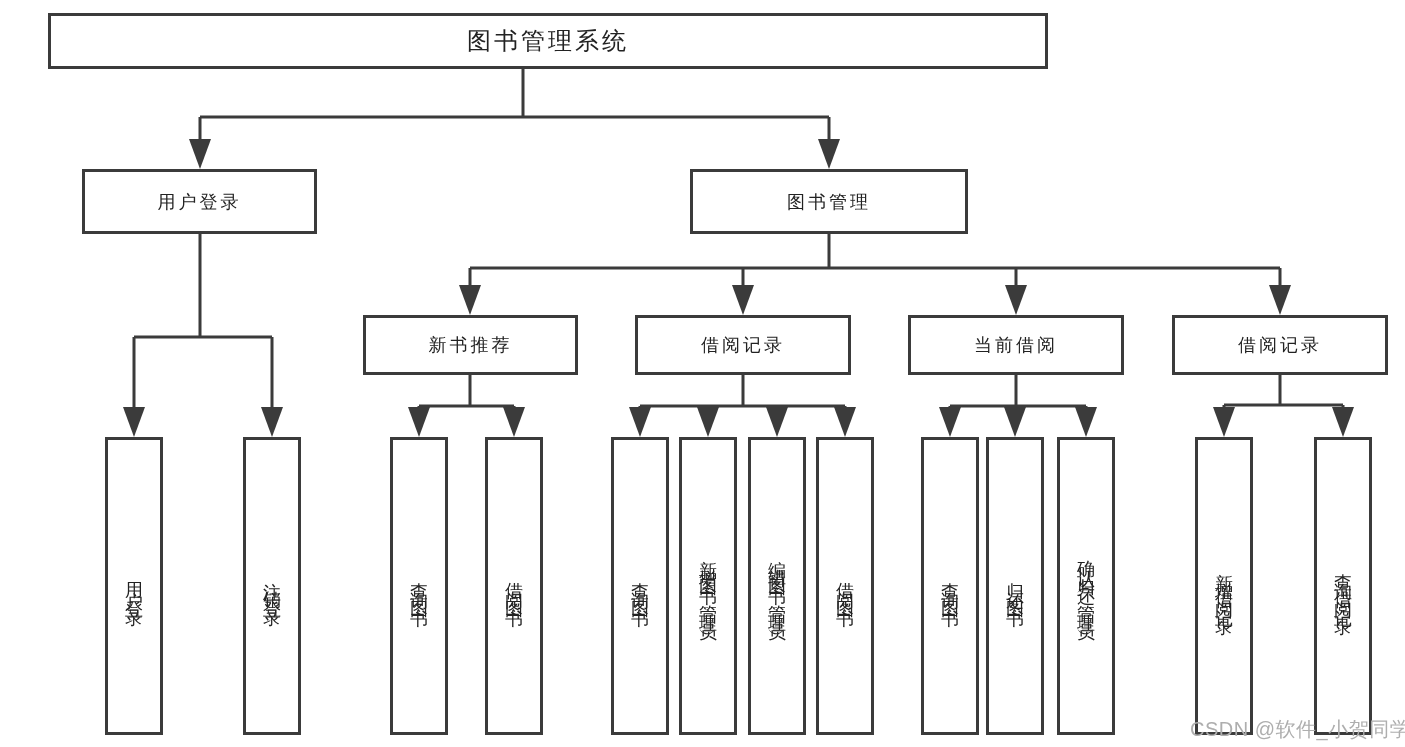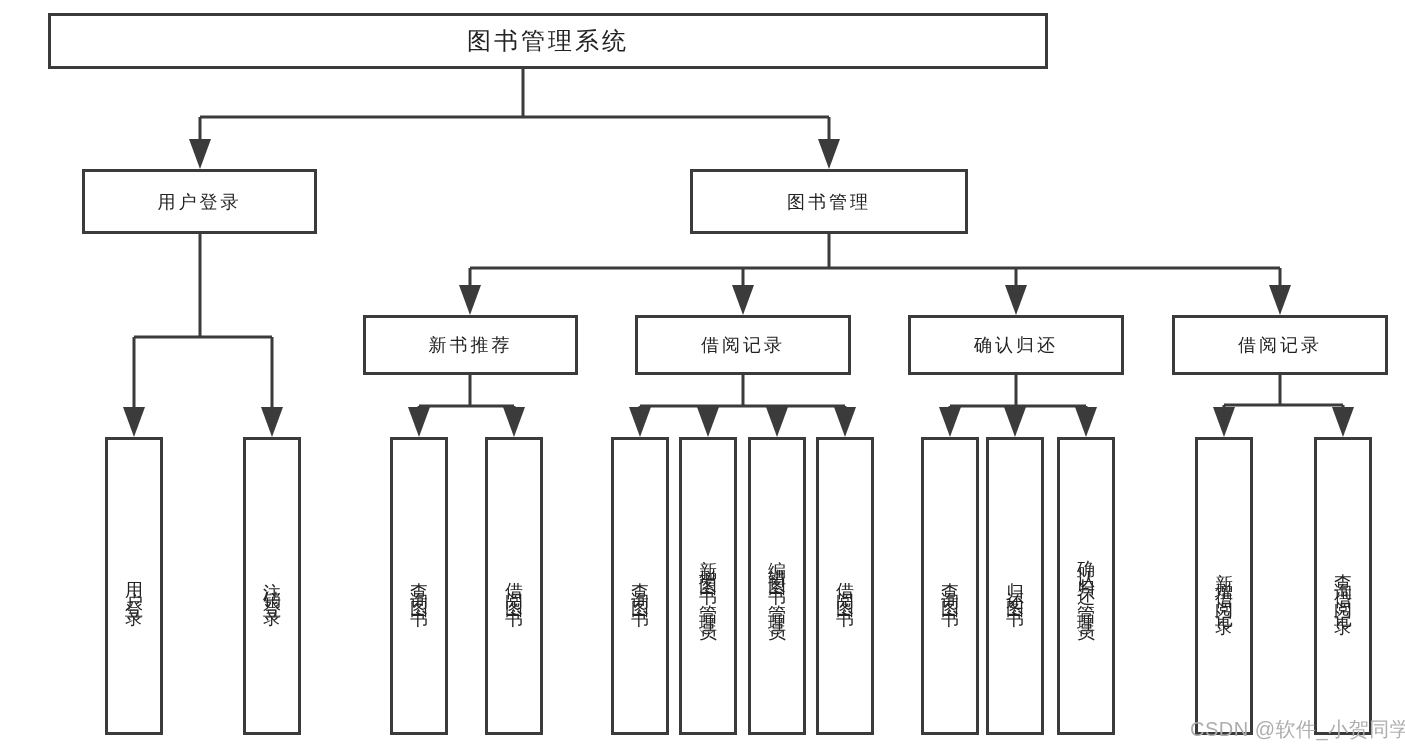--- a/index.html
+++ b/index.html
@@ -90,21 +90,21 @@
   <span>图书管理</span>
 </div>
 
 <div class="box h" style="left:363px; top:315px; width:215px; height:60px;text-align:center;">
   <span>新书推荐</span>
 </div>
 <div class="box h" style="left:635px; top:315px; width:216px; height:60px;">
   <span>借阅记录</span>
 </div>
 <div class="box h" style="left:908px; top:315px; width:216px; height:60px;">
-  <span>确认归还</span>
+  <span>当前借阅</span>
 </div>
 <div class="box h" style="left:1172px; top:315px; width:216px; height:60px;">
   <span>借阅记录</span>
 </div>
 
 <div class="box v" style="left:105px; top:437px; width:58px; height:298px;">
   <span>用户登录</span>
 </div>
 <div class="box v" style="left:243px; top:437px; width:58px; height:298px;">
   <span>注销登录</span>

